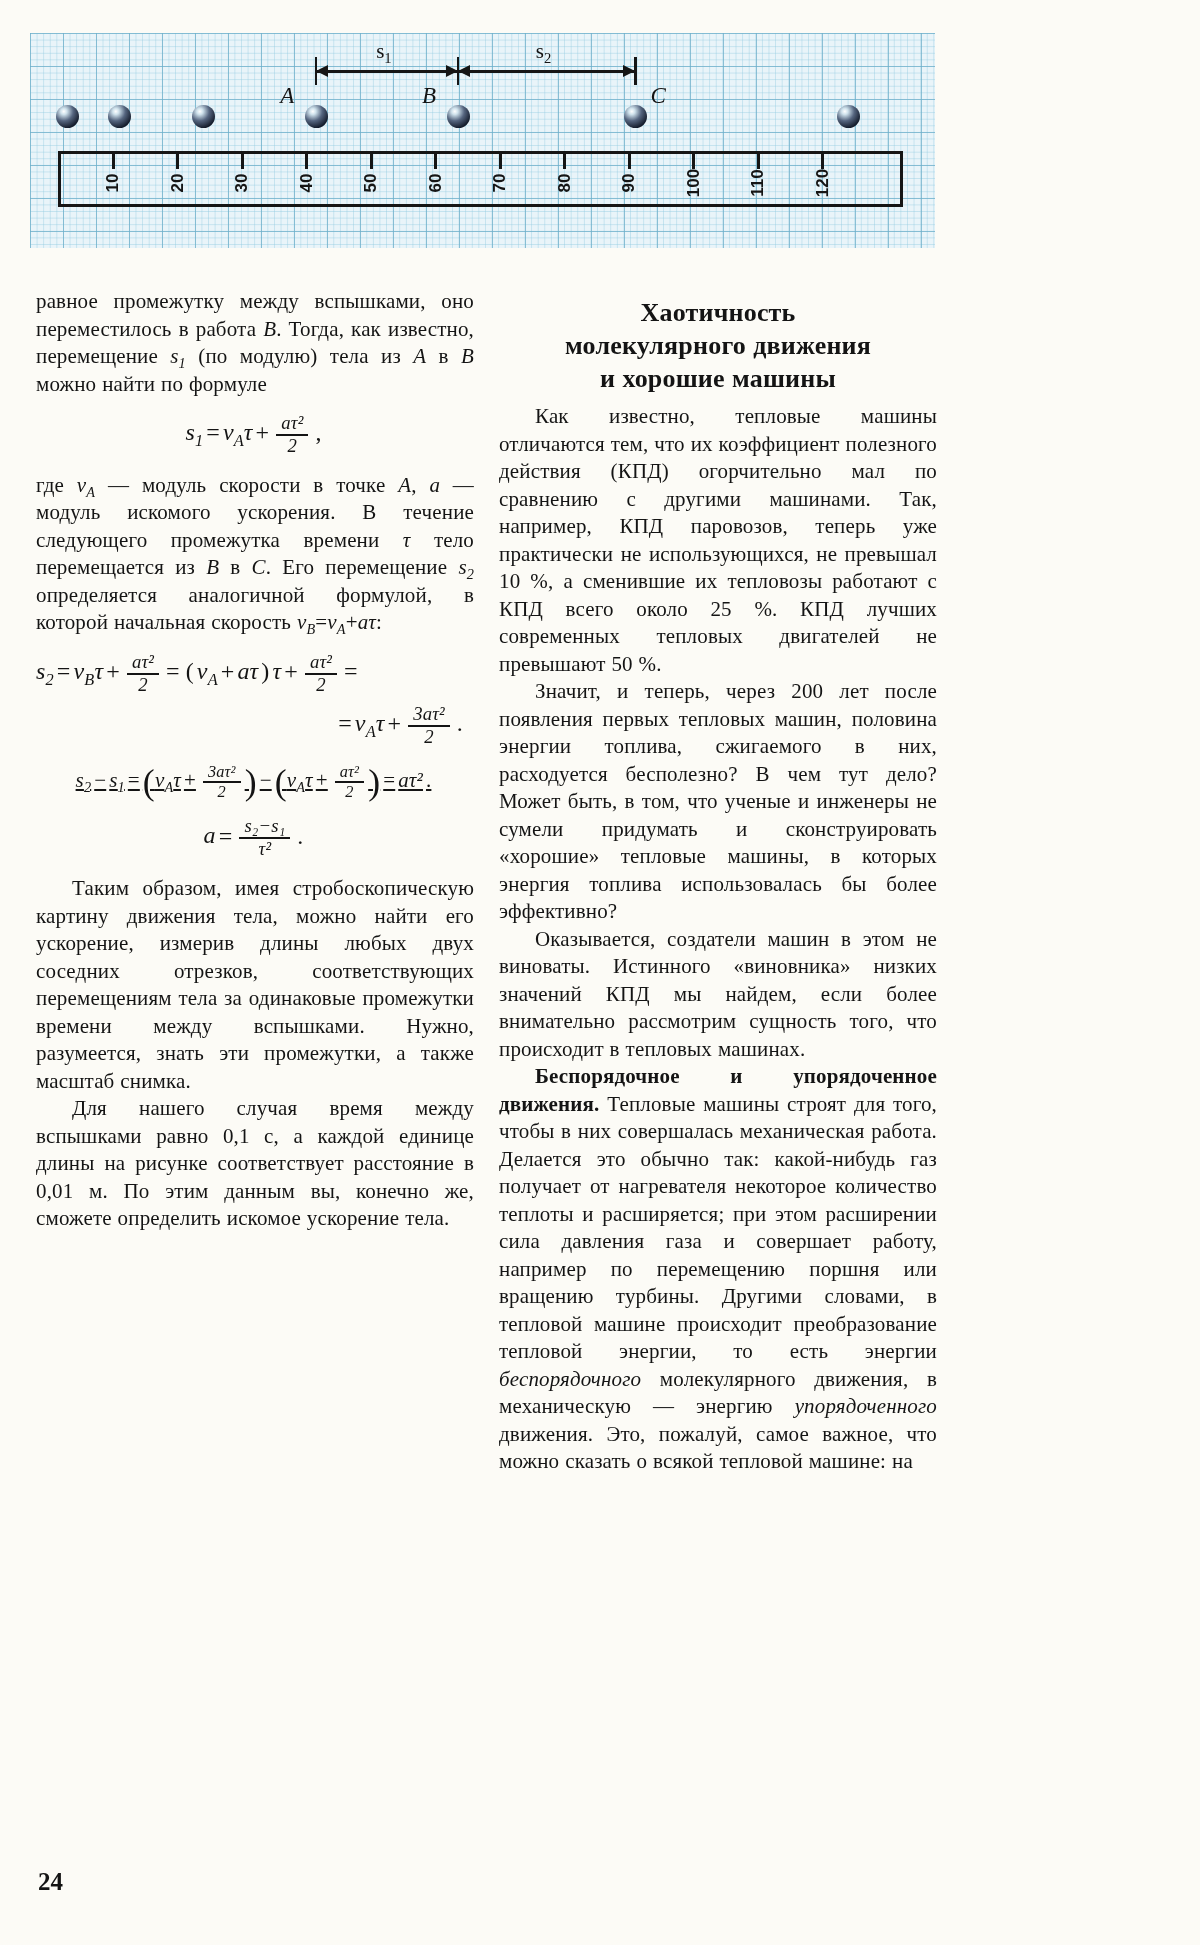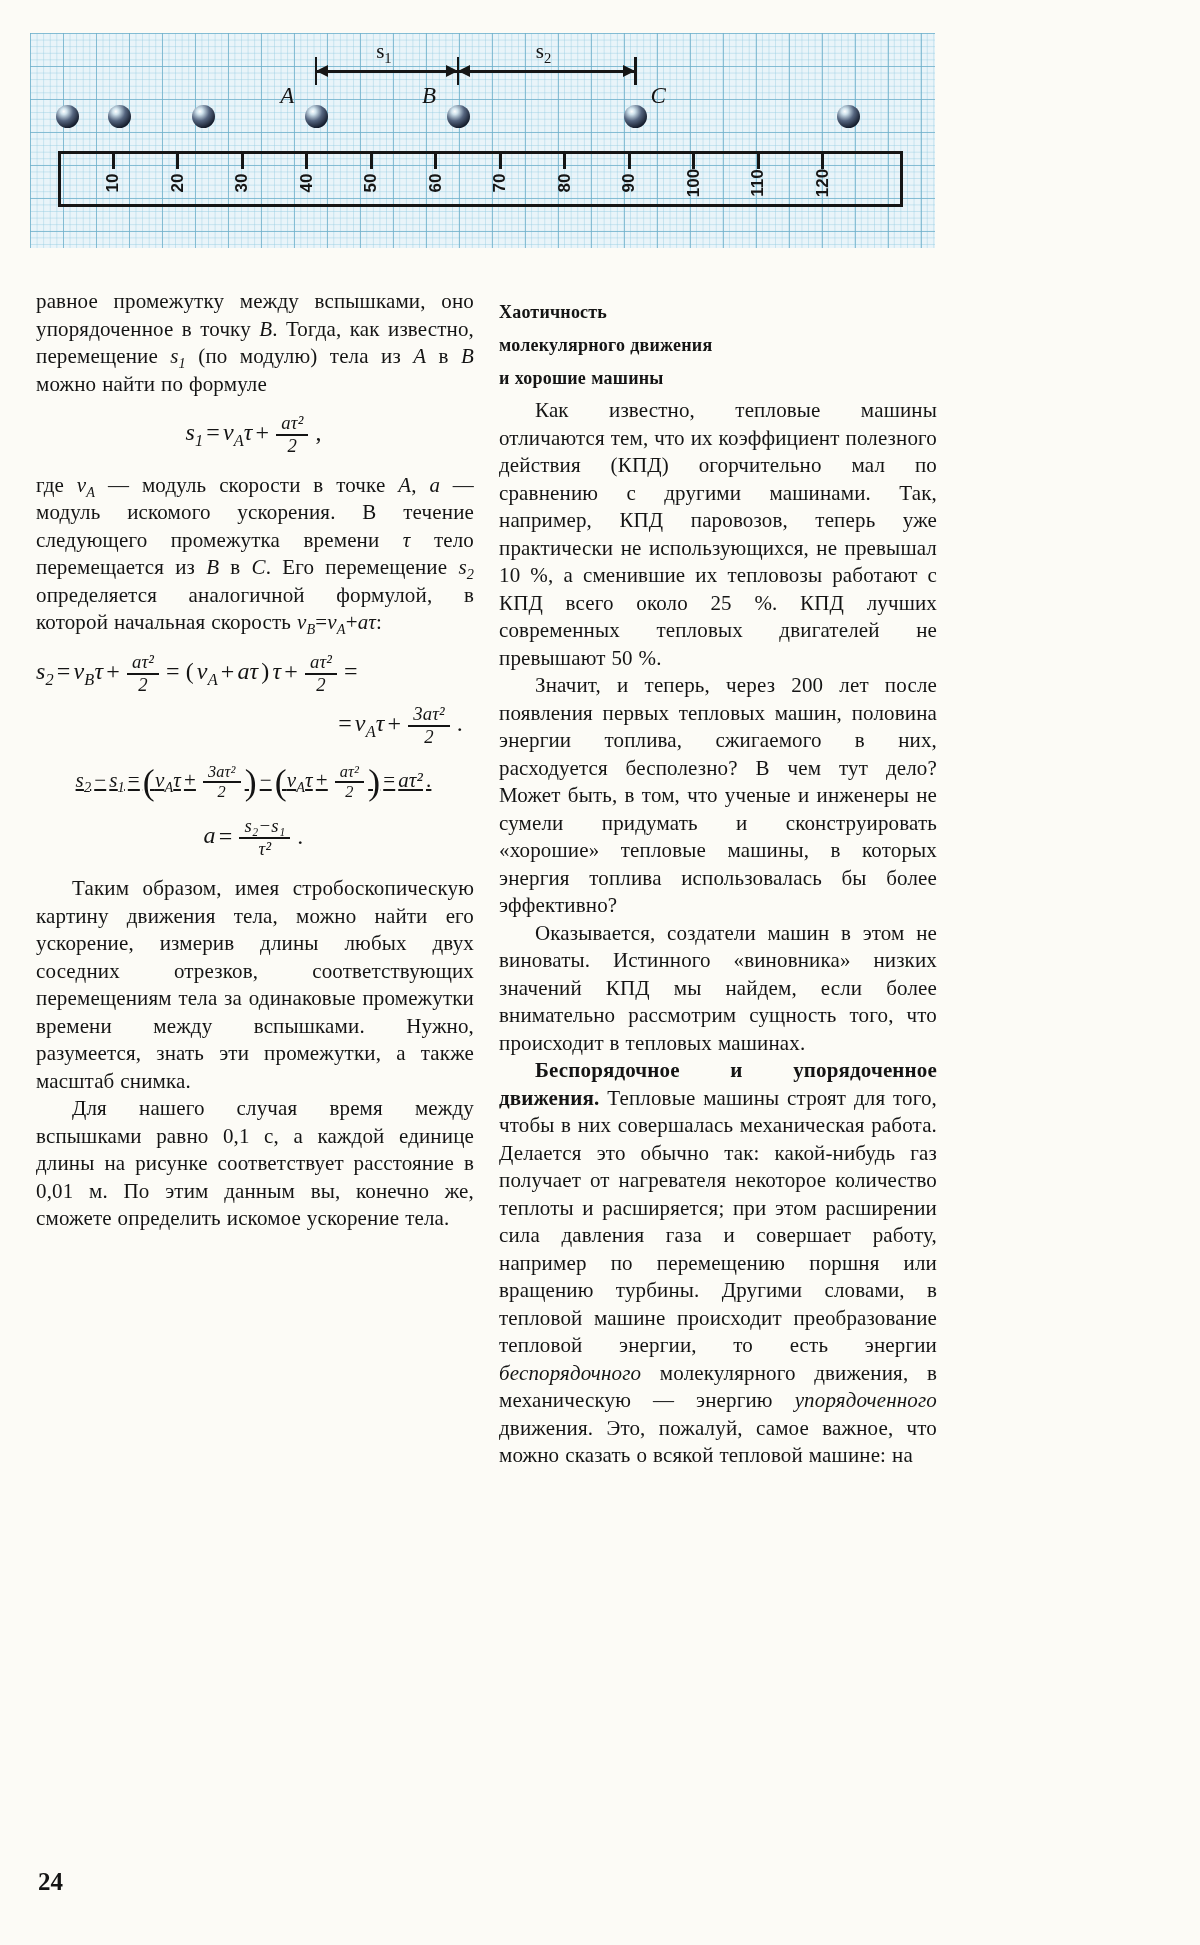--- a/index.html
+++ b/index.html
@@ -35,21 +35,21 @@
   
   .col{position:absolute;top:288px;width:438px;font-size:21px;line-height:27.5px;
        text-align:justify;letter-spacing:.15px;word-spacing:.5px;}
   .leftcol{left:36px;}
   .rightcol{left:499px;}
   .col p{margin:0;}
   p.ind{text-indent:36px;}
   .b{font-weight:700;}
   .i{font-style:italic;}
   sub{font-size:68%;line-height:0;}
-  h2{margin:8px 0 2px;font-size:18px;line-height:33px;font-weight:700;text-align:left;
+  h2{margin:8px 0 8px;font-size:26px;line-height:33px;font-weight:700;text-align:center;
      letter-spacing:.2px;}
 
   
   .formula{margin:15px 0;font-size:24px;text-align:center;white-space:nowrap;}
   .formula.fleft{text-align:left;margin-bottom:4px;}
   .formula.fright{text-align:right;margin-top:8px;padding-right:8px;}
   .formula.small{font-size:21px;text-decoration:underline;}
   .mi{font-style:italic;}
   .mo{font-style:normal;padding:0 3px;}
   sub.mi{font-style:italic;}
@@ -107,21 +107,21 @@
       <div class="dimbar" style="left: 426.825px;"></div>
       <div class="dimline" style="left: 286.175px; width: 141.9px;"></div>
       <div class="dimlabel" style="left: 346.125px;"><span>s</span><sub>1</sub></div>
       <div class="dimbar" style="left: 426.825px;"></div>
       <div class="dimbar" style="left: 604.2px;"></div>
       <div class="dimline" style="left: 428.075px; width: 177.375px;"></div>
       <div class="dimlabel" style="left: 505.762px;"><span>s</span><sub>2</sub></div>
     </div>
 
   <div class="col leftcol">
-    <p><span>равное промежутку между вспышками, оно упорядоченное в точку </span><span class="i">В</span><span>. Тогда, как известно, перемещение </span><span class="i">s</span><sub class="i">1</sub><span> (по модулю) тела из </span><span class="i">А</span><span> в </span><span class="i">В</span><span> можно найти по формуле</span></p>
+    <p><span>равное промежутку между вспышками, оно переместилось в работа </span><span class="i">В</span><span>. Тогда, как известно, перемещение </span><span class="i">s</span><sub class="i">1</sub><span> (по модулю) тела из </span><span class="i">А</span><span> в </span><span class="i">В</span><span> можно найти по формуле</span></p>
     <div class="formula"><span class="mi">s</span><sub class="mi">1</sub><span class="mo">=</span><span class="mi">v</span><sub class="mi">A</sub><span class="mi">τ</span><span class="mo">+</span><span class="frac">
           <span class="num">aτ²</span>
           <span class="den">2</span>
         </span><span class="mo">,</span></div>
     <p><span>где </span><span class="i">v</span><sub class="i">A</sub><span> — модуль скорости в точке </span><span class="i">А</span><span>, </span><span class="i">a</span><span> — модуль искомого ускорения. В течение следующего промежутка времени </span><span class="i">τ</span><span> тело перемещается из </span><span class="i">В</span><span> в </span><span class="i">С</span><span>. Его перемещение </span><span class="i">s</span><sub class="i">2</sub><span> определяется аналогичной формулой, в которой начальная скорость </span><span class="i">v</span><sub class="i">B</sub><span>=</span><span class="i">v</span><sub class="i">A</sub><span>+</span><span class="i">aτ</span><span>:</span></p>
     <div class="formula fleft"><span class="mi">s</span><sub class="mi">2</sub><span class="mo">=</span><span class="mi">v</span><sub class="mi">B</sub><span class="mi">τ</span><span class="mo">+</span><span class="frac">
           <span class="num">aτ²</span>
           <span class="den">2</span>
         </span><span class="mo">=</span><span class="mo">(</span><span class="mi">v</span><sub class="mi">A</sub><span class="mo">+</span><span class="mi">aτ</span><span class="mo">)</span><span class="mi">τ</span><span class="mo">+</span><span class="frac">
           <span class="num">aτ²</span>

